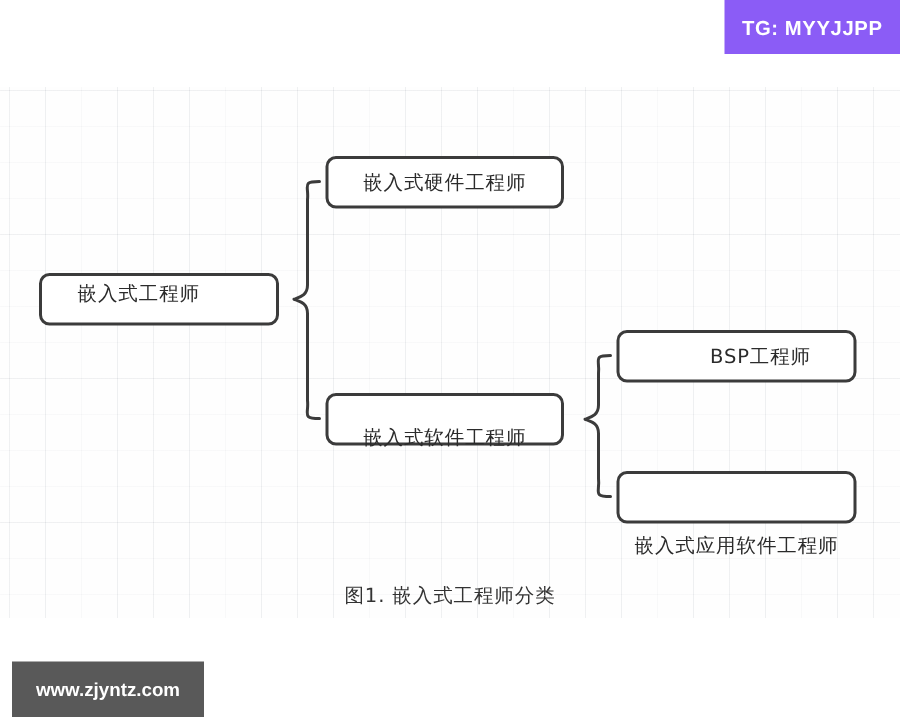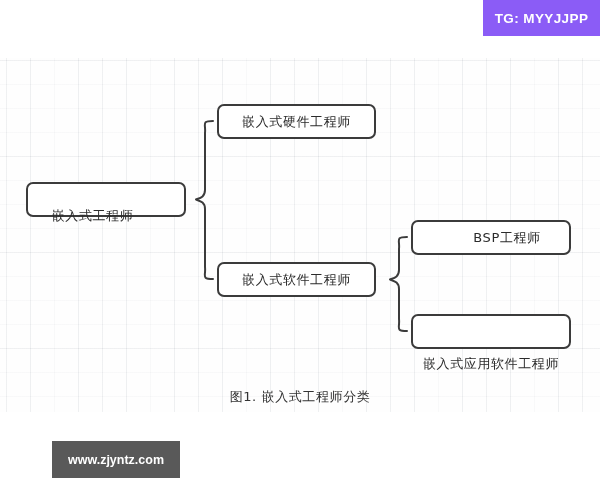--- a/index.html
+++ b/index.html
@@ -45,21 +45,20 @@
     width: 128px;
     height: 37px;
     background: #595959;
     color: #ffffff;
     font-size: 12.5px;
     font-weight: bold;
     display: flex;
     align-items: center;
     justify-content: center;
     white-space: nowrap;
-    margin-left: 44px;
   }
 
   
   .figure-canvas {
     position: absolute;
     left: 0px;
     top: 58px;
     width: 600px;
     height: 354px;
     background-color: #fefefe;
@@ -162,25 +161,25 @@
 
     <path class="brace-path" d="M 407 237
              C 395 237, 400 240, 399 249
              L 399 270
              C 399 277, 394 278, 390 279.5
              C 394 281, 399 282, 399 289
              L 399 319
              C 400 328, 395 331, 407 331"></path>
   </svg>
 
-  <div class="node-label" style="left:27px; top:199px; width:131px; height:33px;">嵌入式工程师</div>
+  <div class="node-label" style="left:27px; top:179px; width:131px; height:33px;">嵌入式工程师</div>
 
   <div class="node-label" style="left:218px; top:105px; width:157px; height:33px;">嵌入式硬件工程师</div>
 
-  <div class="node-label" style="left:218px; top:263px; width:157px; height:33px;border-radius:13px;">嵌入式软件工程师</div>
+  <div class="node-label" style="left:218px; top:275px; width:157px; height:33px;border-radius:13px;">嵌入式软件工程师</div>
 
   <div class="node-label" style="left:428px; top:221px; width:158px; height:33px;">BSP工程师</div>
 
   <div class="node-label" style="left:412px; top:315px; width:158px; height:33px;margin-top:32px;">嵌入式应用软件工程师</div>
 
   <div class="figure-caption">图1. 嵌入式工程师分类</div>
 
   <div class="tg-badge">TG: MYYJJPP</div>
 
   <div class="site-badge">www.zjyntz.com</div>

